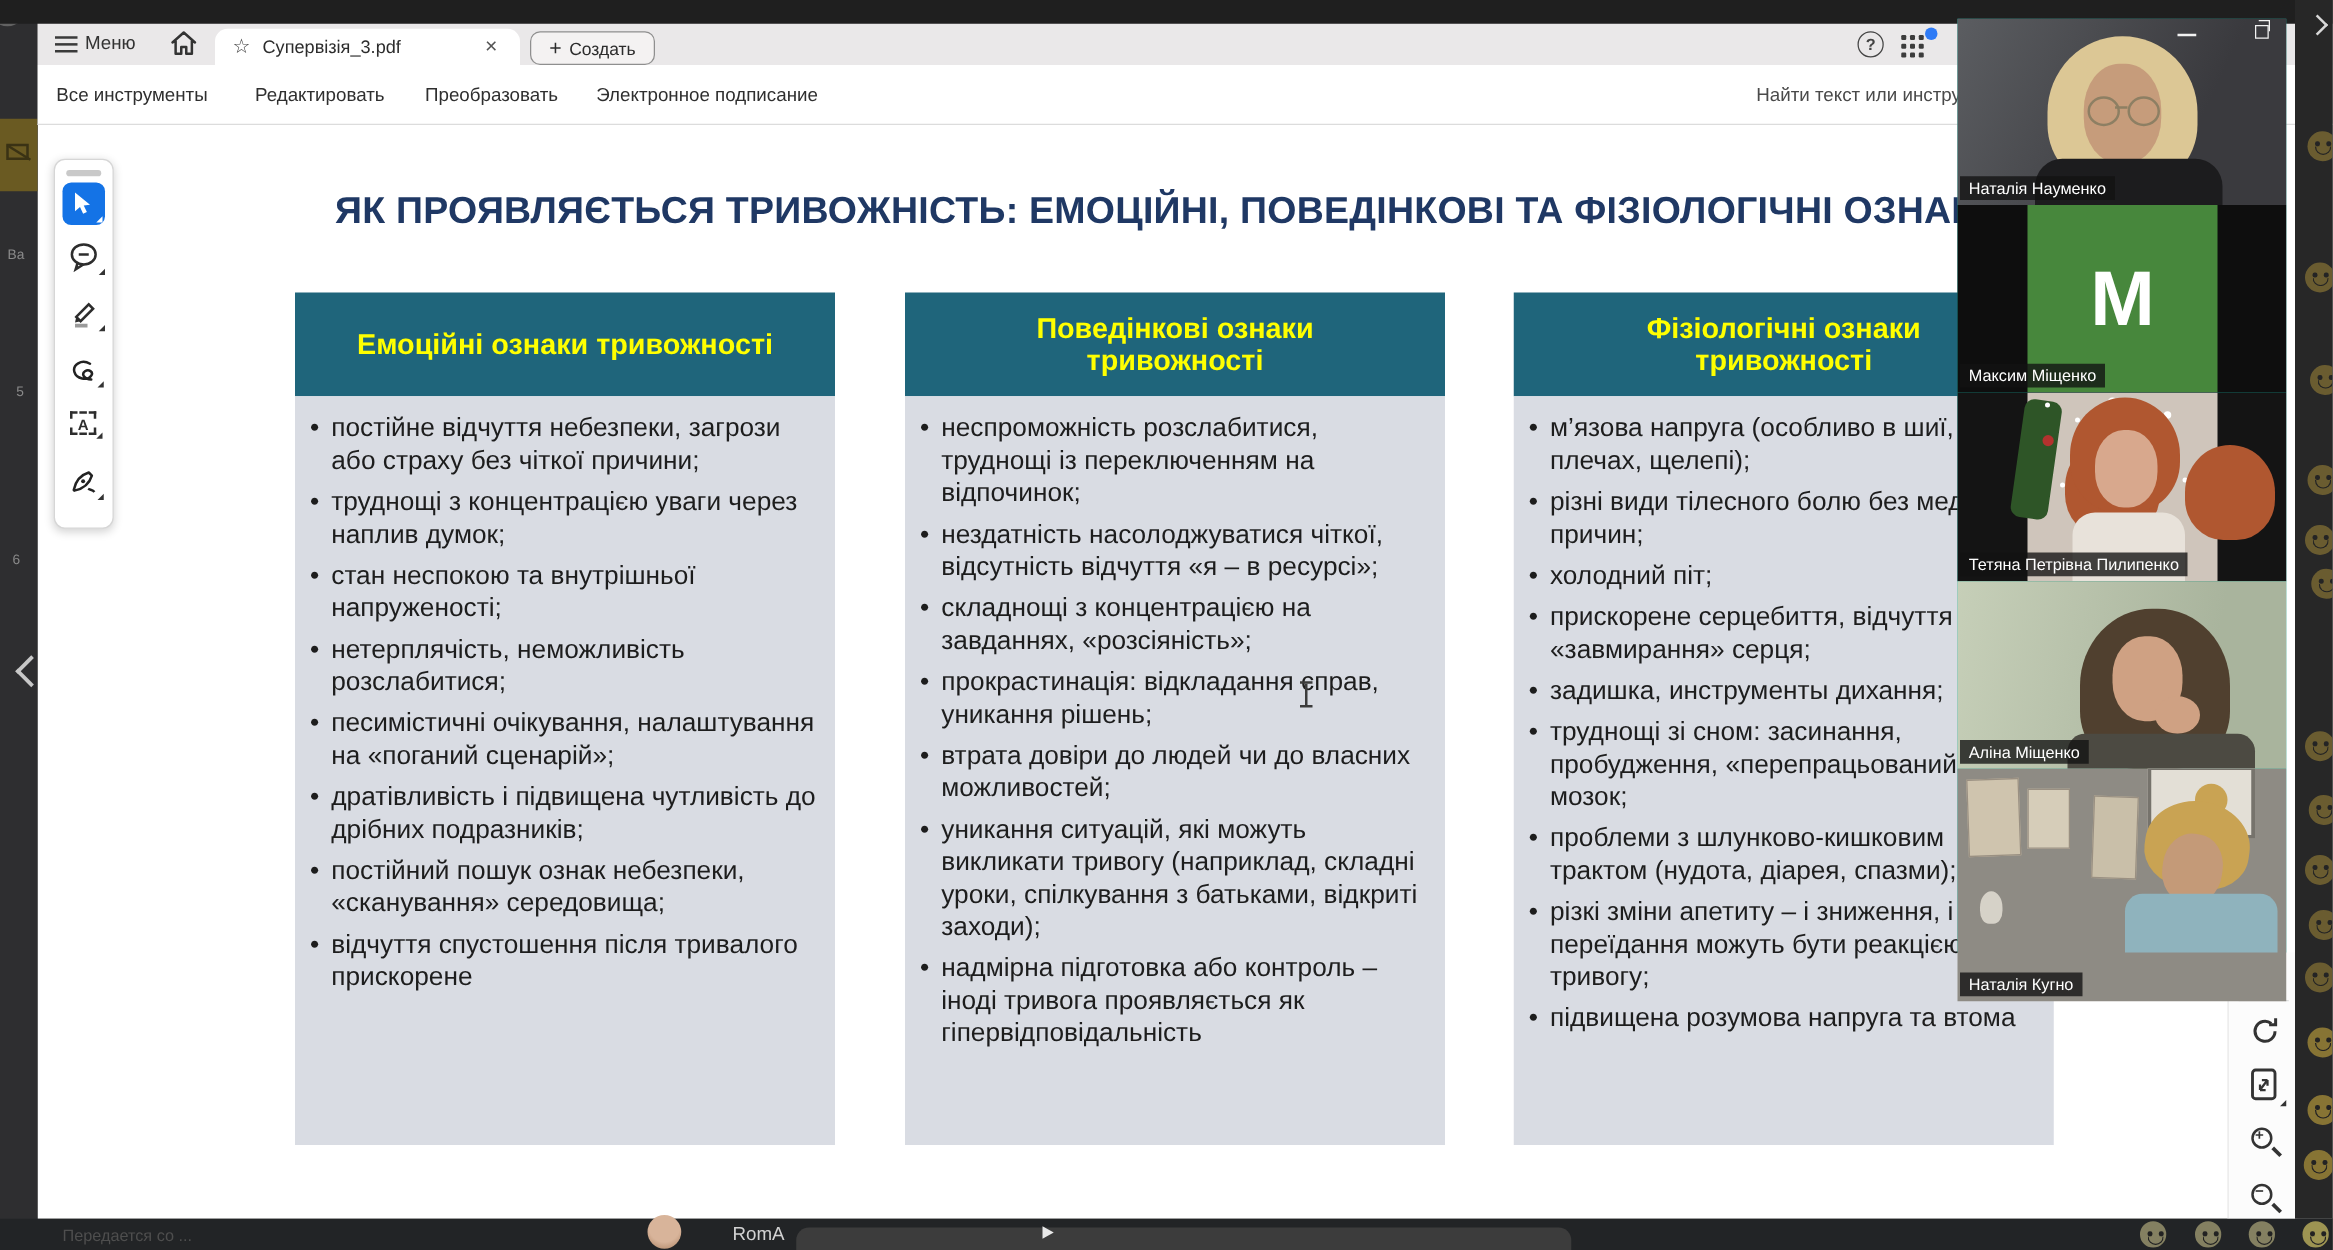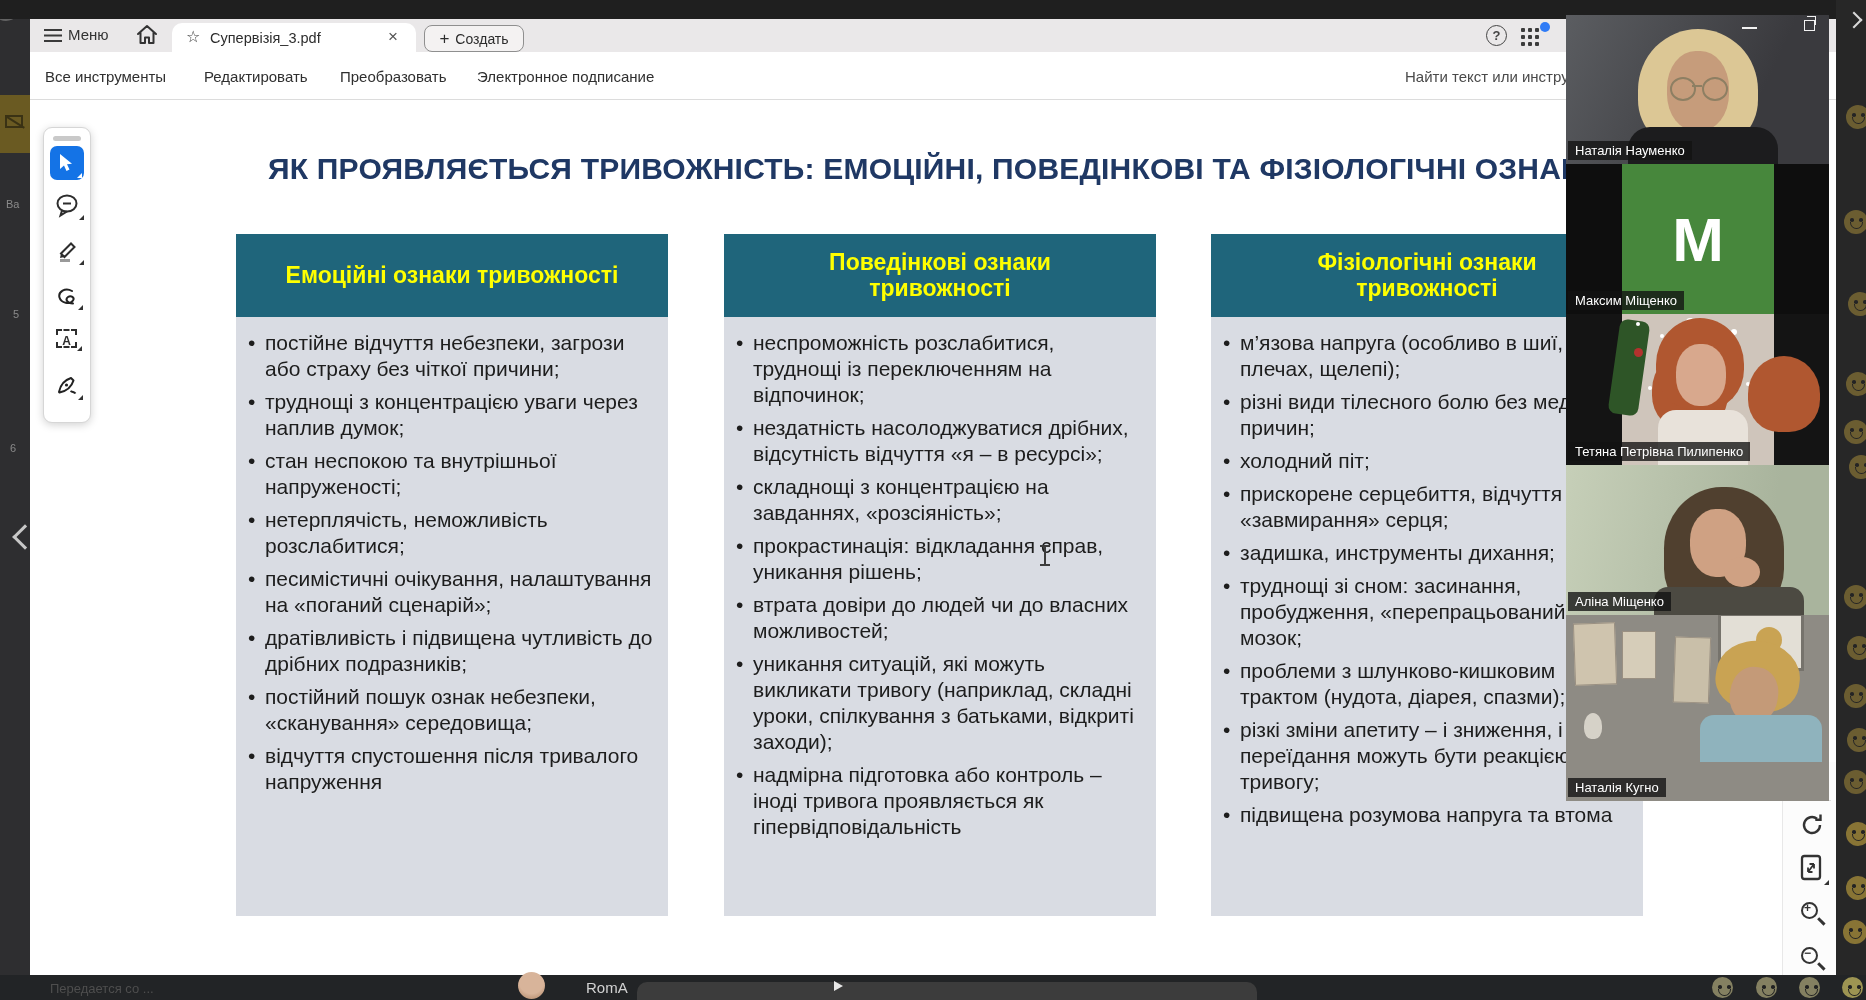--- a/index.html
+++ b/index.html
@@ -202,31 +202,31 @@
     <div class="colhead pad1">Емоційні ознаки тривожності</div>
     <div class="colbody">
       <ul>
         <li>постійне відчуття небезпеки, загрози або страху без чіткої причини;</li>
         <li>труднощі з концентрацією уваги через наплив думок;</li>
         <li>стан неспокою та внутрішньої напруженості;</li>
         <li>нетерплячість, неможливість розслабитися;</li>
         <li>песимістичні очікування, налаштування на «поганий сценарій»;</li>
         <li>дратівливість і підвищена чутливість до дрібних подразників;</li>
         <li>постійний пошук ознак небезпеки, «сканування» середовища;</li>
-        <li>відчуття спустошення після тривалого напруження</li>
+        <li>відчуття спустошення після тривалого прискорене</li>
       </ul>
     </div>
   </div>
 
   <div class="abs col" style="left:724px;">
     <div class="colhead pad2">Поведінкові ознаки тривожності</div>
     <div class="colbody">
       <ul>
         <li>неспроможність розслабитися, труднощі із переключенням на відпочинок;</li>
-        <li>нездатність насолоджуватися дрібних, відсутність відчуття «я – в ресурсі»;</li>
+        <li>нездатність насолоджуватися чіткої, відсутність відчуття «я – в ресурсі»;</li>
         <li>складнощі з концентрацією на завданнях, «розсіяність»;</li>
         <li>прокрастинація: відкладання справ, уникання рішень;</li>
         <li>втрата довіри до людей чи до власних можливостей;</li>
         <li>уникання ситуацій, які можуть викликати тривогу (наприклад, складні уроки, спілкування з батьками, відкриті заходи);</li>
         <li>надмірна підготовка або контроль – іноді тривога проявляється як гіпервідповідальність</li>
       </ul>
     </div>
   </div>
 
   <div class="abs col" style="left:1211px;">

